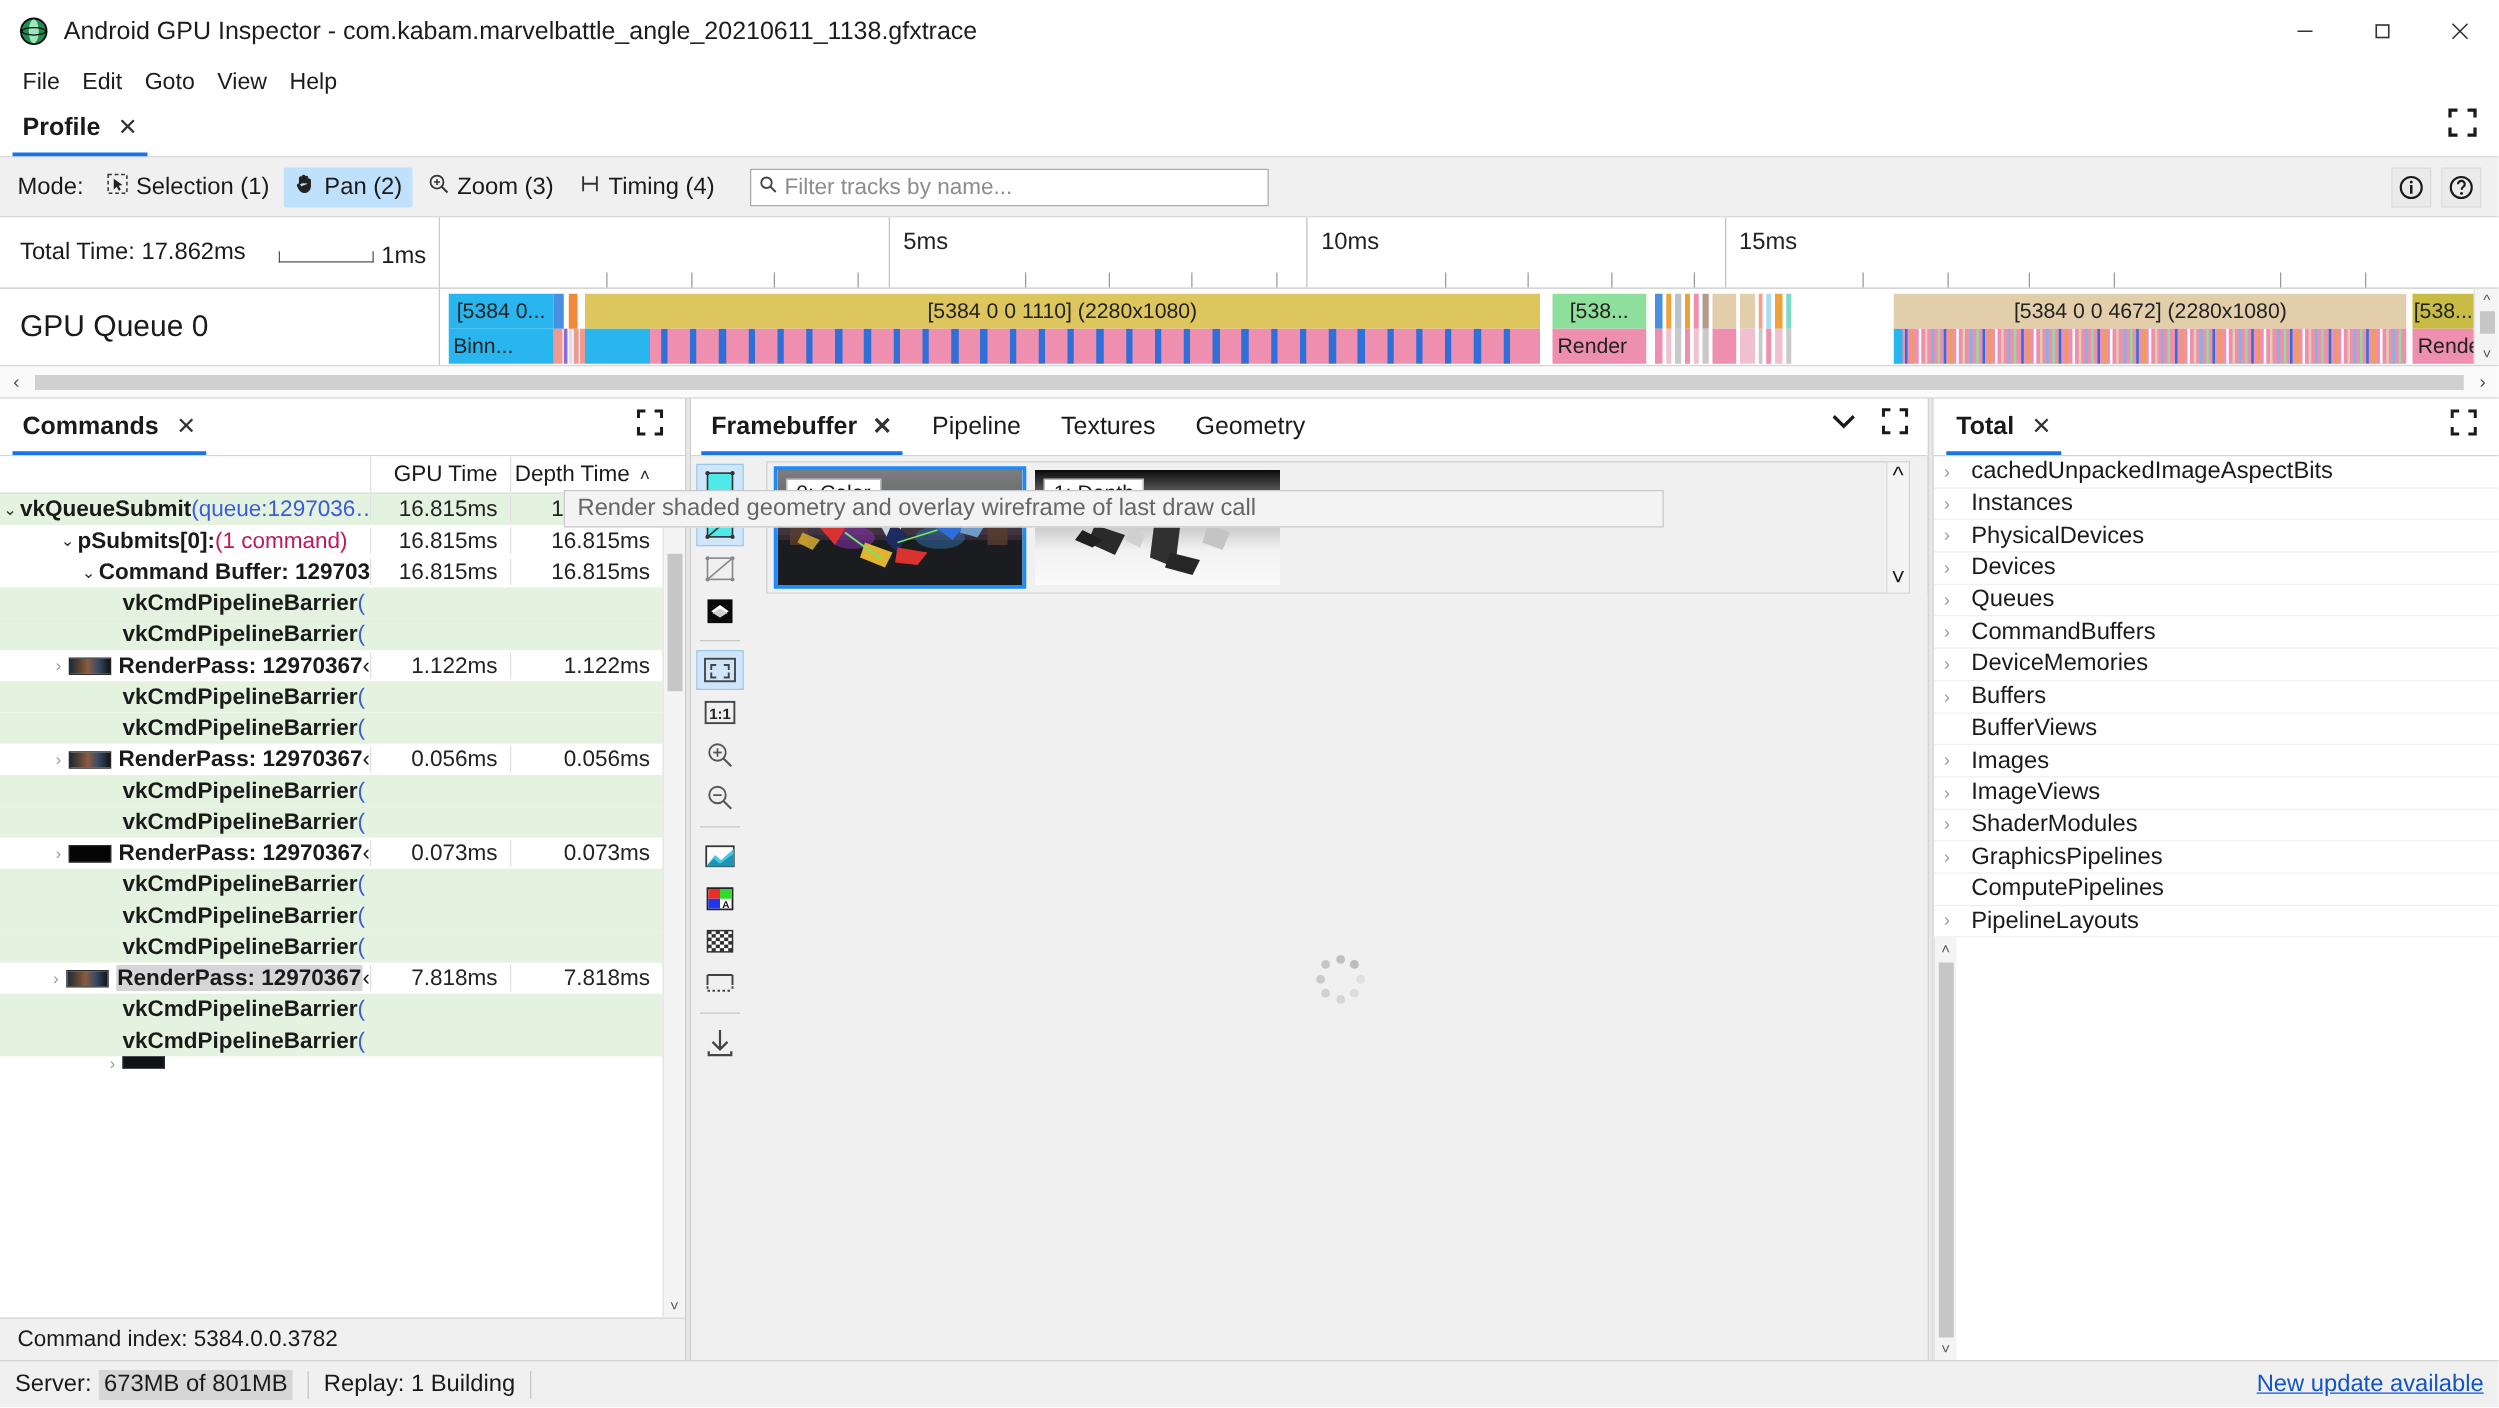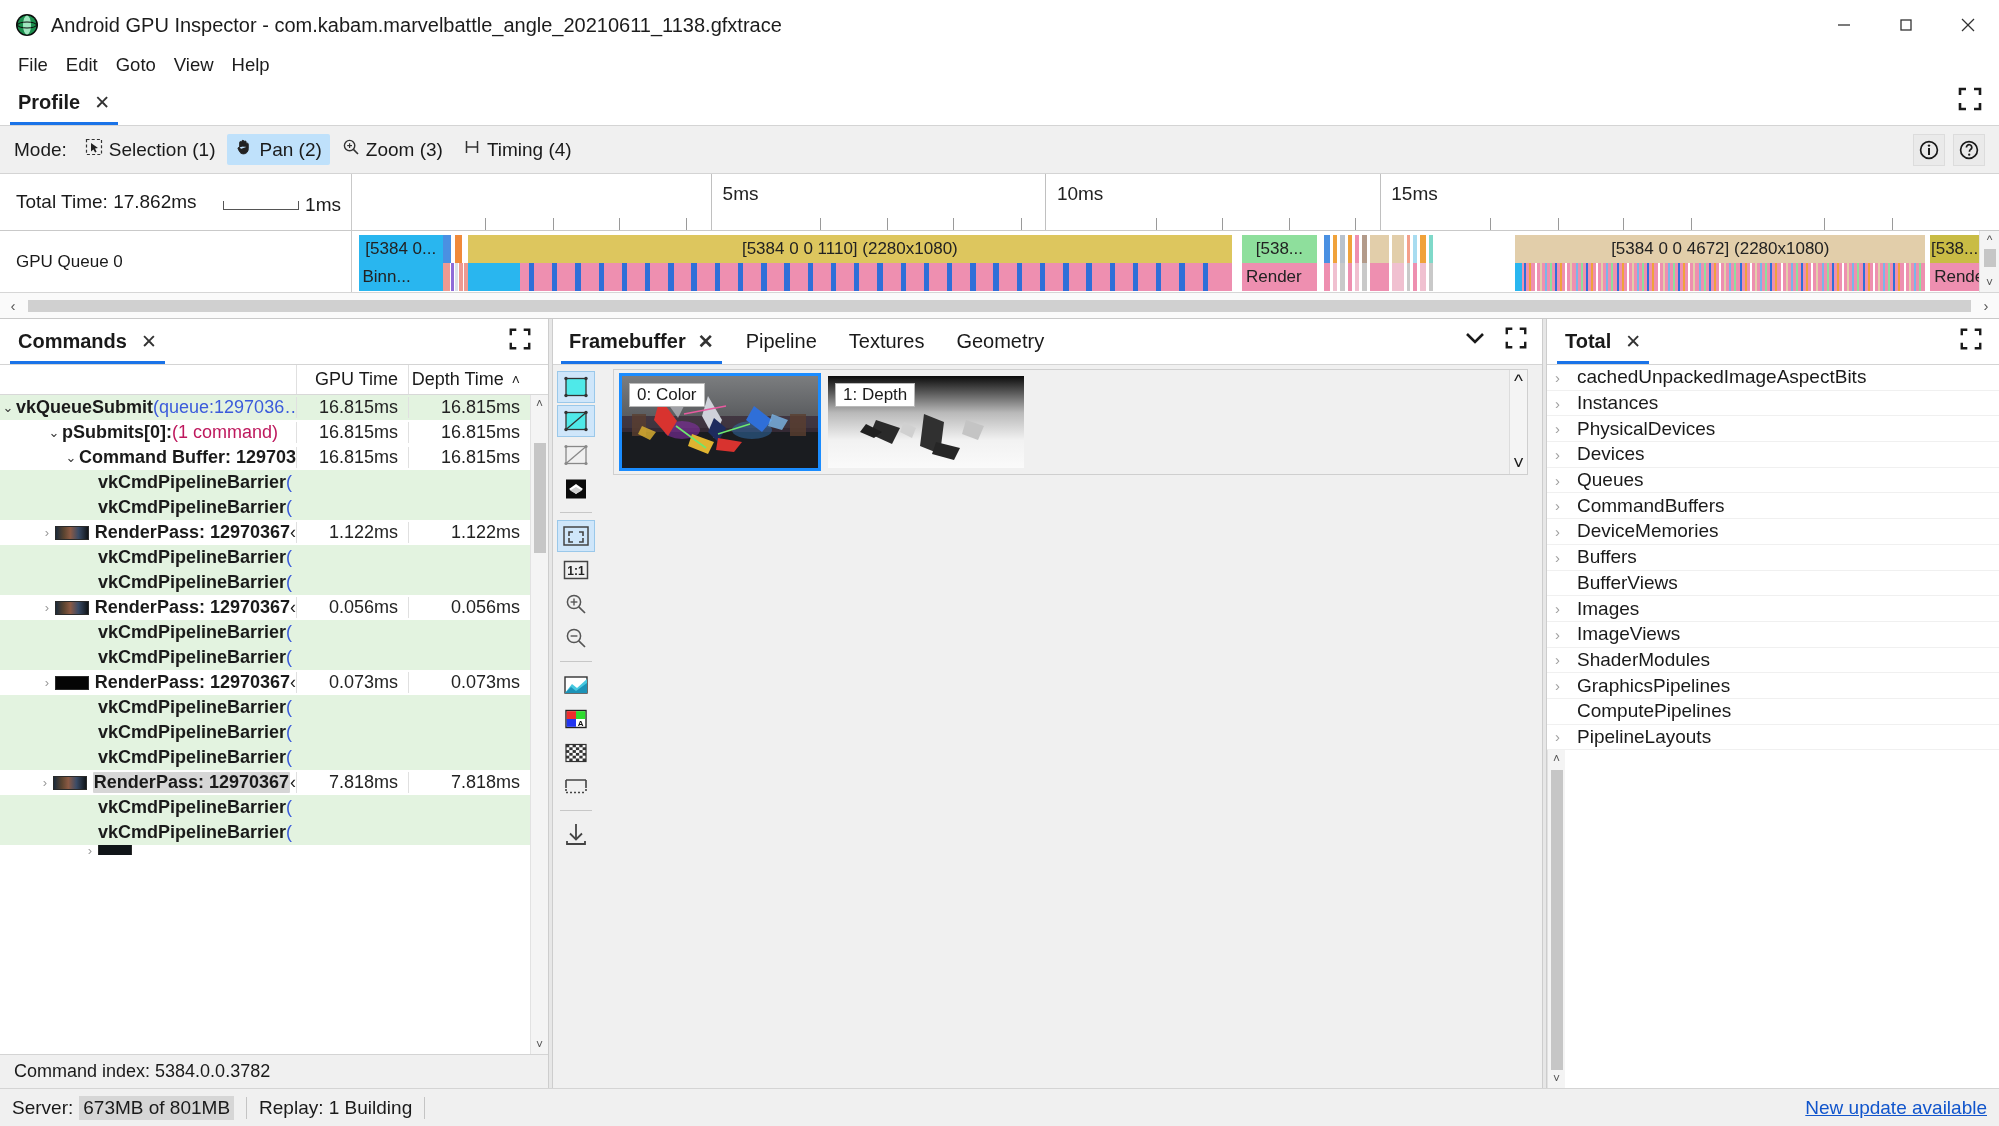--- a/index.html
+++ b/index.html
@@ -58,21 +58,21 @@
   .scale-wrap { position:absolute; right:10px; top:20px; display:flex; align-items:center; gap:6px; }
   .scale-bar { width: 76px; height:9px; border-left:1px solid #555; border-right:1px solid #555; border-bottom:1px solid #555; }
   .scale-label { font-size:19px; }
   .ruler-right { position:relative; flex:1 1 auto; }
   .rtick { position:absolute; top:0; bottom:0; width:1px; background:#c0c0c0; }
   .rtick-label { position:absolute; top:9px; font-size:19px; color:#222; }
   .rminor { position:absolute; bottom:0; height:12px; width:1px; background:#9a9a9a; }
 
   .trackrow { height: 62px; display:flex; position:relative; border-bottom:1px solid #d6d6d6; }
   .track-left { width:352px; flex:0 0 352px; display:flex; align-items:center; border-right:1px solid #c9c9c9; }
-  .track-name { font-size:17px; margin-left:16px; }
+  .track-name { font-size:24px; margin-left:16px; }
   .track-canvas { position:relative; flex:1 1 auto; overflow:hidden; }
   .seg { position:absolute; overflow:hidden; }
   .seg-top { top:4px; height:28px; display:flex; align-items:center; justify-content:center; font-size:17px; color:#222; white-space:nowrap; }
   .seg-bot { top:32px; height:28px; display:flex; align-items:center; justify-content:flex-start; font-size:17px; color:#222; padding-left:4px; white-space:nowrap;}
   .vstripe { position:absolute; top:32px; height:28px; }
 
   .tl-scroll { height: 26px; display:flex; align-items:center; border-bottom:1px solid #c9c9c9; background:#fafafa; }
   .tl-arrow { width:26px; height:26px; display:flex; align-items:center; justify-content:center; font-size:15px; color:#555; }
   .tl-bar { flex:1 1 auto; height:12px; background:#d0d0d0; margin: 0 2px; }
 
@@ -254,20 +254,29 @@
       <span>
         <svg width="18" height="18" viewBox="0 0 18 18">
           <line x1="3.5" y1="3" x2="3.5" y2="15" stroke="#333" stroke-width="1.5"></line>
           <line x1="14.5" y1="3" x2="14.5" y2="15" stroke="#333" stroke-width="1.5"></line>
           <line x1="3.5" y1="9" x2="14.5" y2="9" stroke="#333" stroke-width="1.5"></line>
         </svg>
       </span>
       <span>Timing (4)</span>
     </div>
 
+    <div class="filter-box">
+      <span>
+        <svg width="15" height="15" viewBox="0 0 15 15">
+          <circle cx="6.2" cy="6.2" r="4.2" fill="none" stroke="#444" stroke-width="1.5"></circle>
+          <line x1="9.3" y1="9.3" x2="13.6" y2="13.6" stroke="#444" stroke-width="1.6"></line>
+        </svg>
+      </span>
+      <input type="text" placeholder="Filter tracks by name..." style="">
+    </div>
 
     <div class="modebar-right">
       <div class="icon-sq-btn">
         <svg width="22" height="22" viewBox="0 0 22 22">
           <circle cx="11" cy="11" r="8.4" fill="none" stroke="#1a1a1a" stroke-width="1.7"></circle>
           <circle cx="11" cy="6.6" r="1.2" fill="#1a1a1a"></circle>
           <rect x="10" y="9" width="2" height="7" fill="#1a1a1a"></rect>
         </svg>
       </div>
       <div class="icon-sq-btn">
@@ -946,20 +955,33 @@
               </div>
             </div>
             <div class="att-scroll">
               <div class="sb-arrow">^</div>
               <div class="sb-thumb" style="height:52px;margin-top:4px;background:#c6c6c6"></div>
               <div style="flex:1 1 auto"></div>
               <div class="sb-arrow">˅</div>
             </div>
           </div>
 
+          <div class="fb-viewport">
+            <div class="tooltip" style="left:-148px;top:-83px;width:880px">Render shaded geometry and overlay wireframe of last draw call</div>
+            <div class="spinner" id="spin">
+                <i style="left: 36px; top: 20px; opacity: 0.25;"></i>
+                <i style="left: 31.3137px; top: 31.3137px; opacity: 0.34;"></i>
+                <i style="left: 20px; top: 36px; opacity: 0.44;"></i>
+                <i style="left: 8.68629px; top: 31.3137px; opacity: 0.53;"></i>
+                <i style="left: 4px; top: 20px; opacity: 0.63;"></i>
+                <i style="left: 8.68629px; top: 8.68629px; opacity: 0.72;"></i>
+                <i style="left: 20px; top: 4px; opacity: 0.81;"></i>
+                <i style="left: 31.3137px; top: 8.68629px; opacity: 0.91;"></i>
+              </div>
+          </div>
         </div>
       </div>
     </div>
 
     <div class="splitter-v"></div>
 
     <div class="pane state-pane">
       <div class="pane-header">
         <div class="tab active">
           <span class="tab-label">Total</span>

